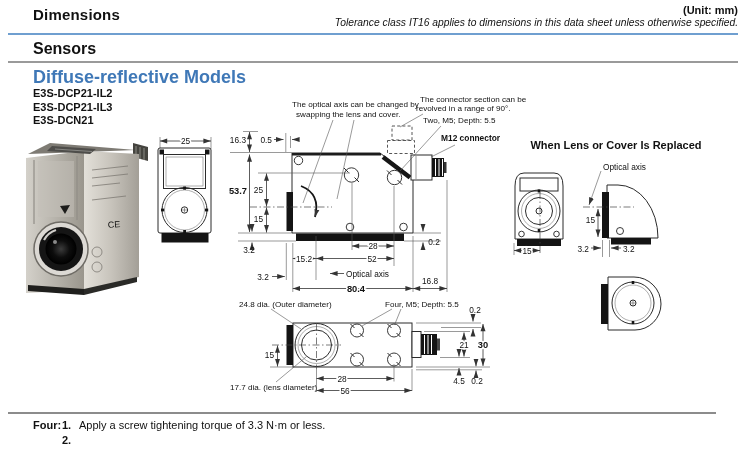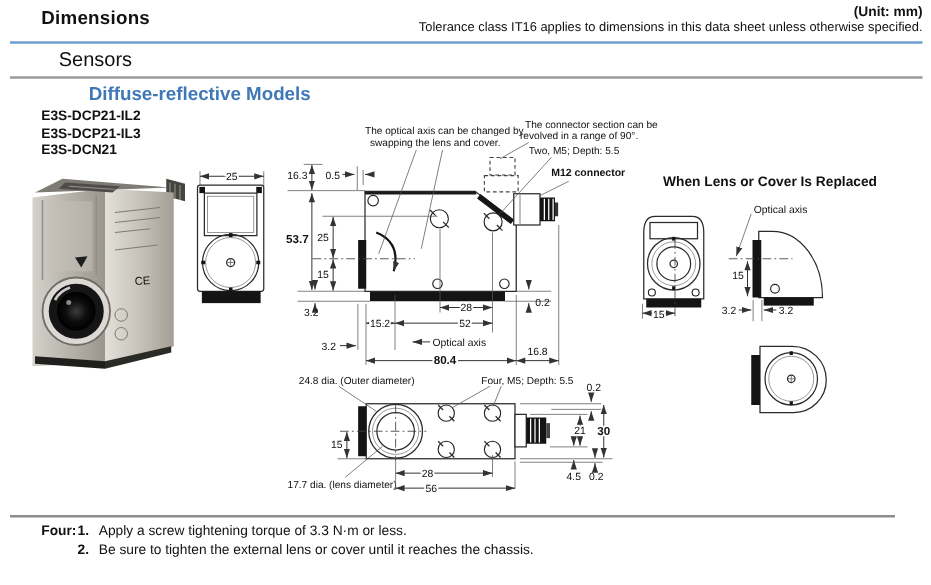--- a/index.html
+++ b/index.html
@@ -3,23 +3,23 @@
 <meta charset="utf-8">
 <style>
   html,body{margin:0;padding:0;background:#fff;}
   body{width:745px;height:468px;position:relative;overflow:hidden;
        font-family:"Liberation Sans",sans-serif;color:#111;}
   .abs{position:absolute;}
   .b{font-weight:bold;}
   .rule{height:2px;}
   #title{left:33px;top:6px;font-size:15px;font-weight:bold;letter-spacing:.2px;}
   #unit{right:7px;top:4px;font-size:11px;font-weight:bold;text-align:right;padding-left:12px;}
-  #tol{right:7px;top:17px;font-size:10.3px;text-align:right;}
-  #sensors{left:47px;top:40px;font-size:16px;font-weight:normal;}
-  #models-heading{left:33px;top:67px;font-size:15px;font-weight:bold;color:#3f78b7;margin-left:38px;}
+  #tol{right:7px;top:17px;font-size:10.3px;text-align:right;font-style:italic;}
+  #sensors{left:33px;top:40px;font-size:16px;font-weight:bold;}
+  #models-heading{left:33px;top:67px;font-size:18px;font-weight:bold;color:#3f78b7;}
   #models{left:33px;top:87px;font-size:11px;font-weight:bold;line-height:13.6px;}
   #footnote{left:33px;top:419px;font-size:11px;display:grid;
             grid-template-columns:29px 17px auto;row-gap:2.5px;column-gap:0;}
   
   svg text{font-family:"Liberation Sans",sans-serif;fill:#111;}
   .t8{font-size:8.3px;}
   .t9b{font-size:9.3px;font-weight:bold;}
   .ann{font-size:8.1px;}
   .annb{font-size:8.4px;font-weight:bold;}
   .hdr{font-size:11px;font-weight:bold;}
@@ -355,14 +355,13 @@
   </g>
 </svg>
 
 <div class="abs" style="left:8px;top:412px;width:708px;height:1.5px;background:#8c8c8c;"></div>
 <div id="footnote" class="abs">
   <span class="b">Four:</span>
   <span class="b">1.</span>
   <span>Apply a screw tightening torque of 3.3 N·m or less.</span>
   <span></span>
   <span class="b">2.</span>
-  <span>Be sure to tighten the external lens or cover until it reaches the chassis.</span>
 </div>
 
 </body></html>

